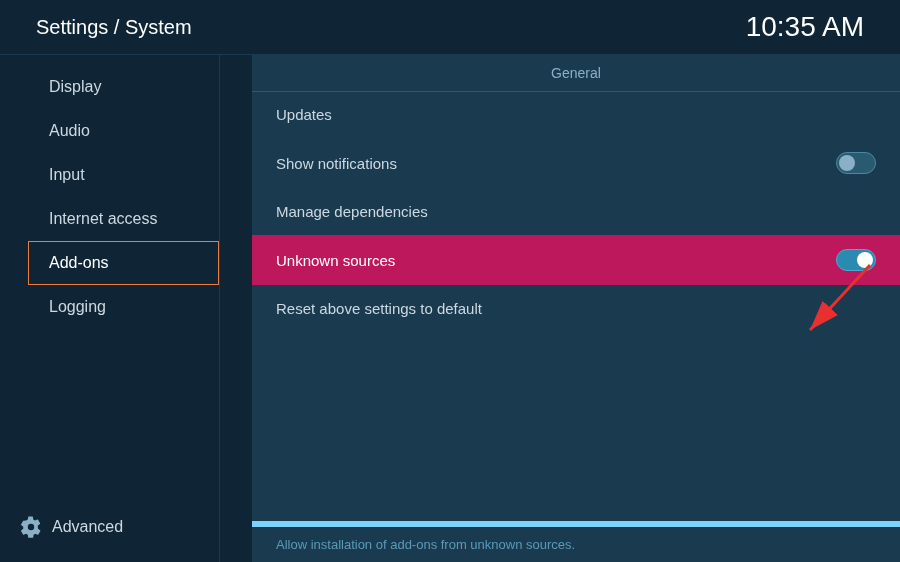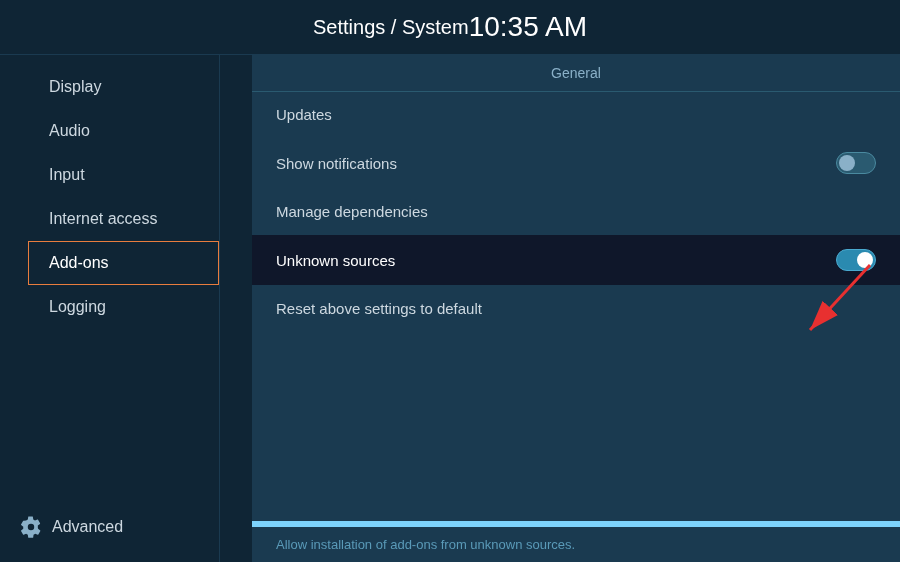--- a/index.html
+++ b/index.html
@@ -8,23 +8,23 @@
       height: 562px;
       background: #0f2535;
       font-family: 'Arial', sans-serif;
       color: #fff;
       overflow: hidden;
     }
 
     
     .header {
       display: flex;
-      justify-content: center;
-      align-items: center;
-      padding: 0 24px;
+      justify-content: space-between;
+      align-items: center;
+      padding: 0 36px;
       height: 55px;
       background: #0f2535;
       border-bottom: 1px solid #1a3a50;
     }
     .header-title {
       font-size: 20px;
       font-weight: 300;
       color: #fff;
     }
     .header-time {
@@ -103,21 +103,21 @@
       display: flex;
       align-items: center;
       justify-content: space-between;
       padding: 14px 24px;
       border-bottom: 1px solid #1a3a50;
       cursor: pointer;
       font-size: 15px;
       color: #cdd8e0;
     }
     .setting-row.selected {
-      background: #0f172a;
+      background: #be185d;
       color: #fff;
     }
     .setting-row.updates {
       justify-content: space-between;
     }
     .setting-label {}
     .setting-value {
       font-size: 14px;
       color: #8ab0c8;
     }

